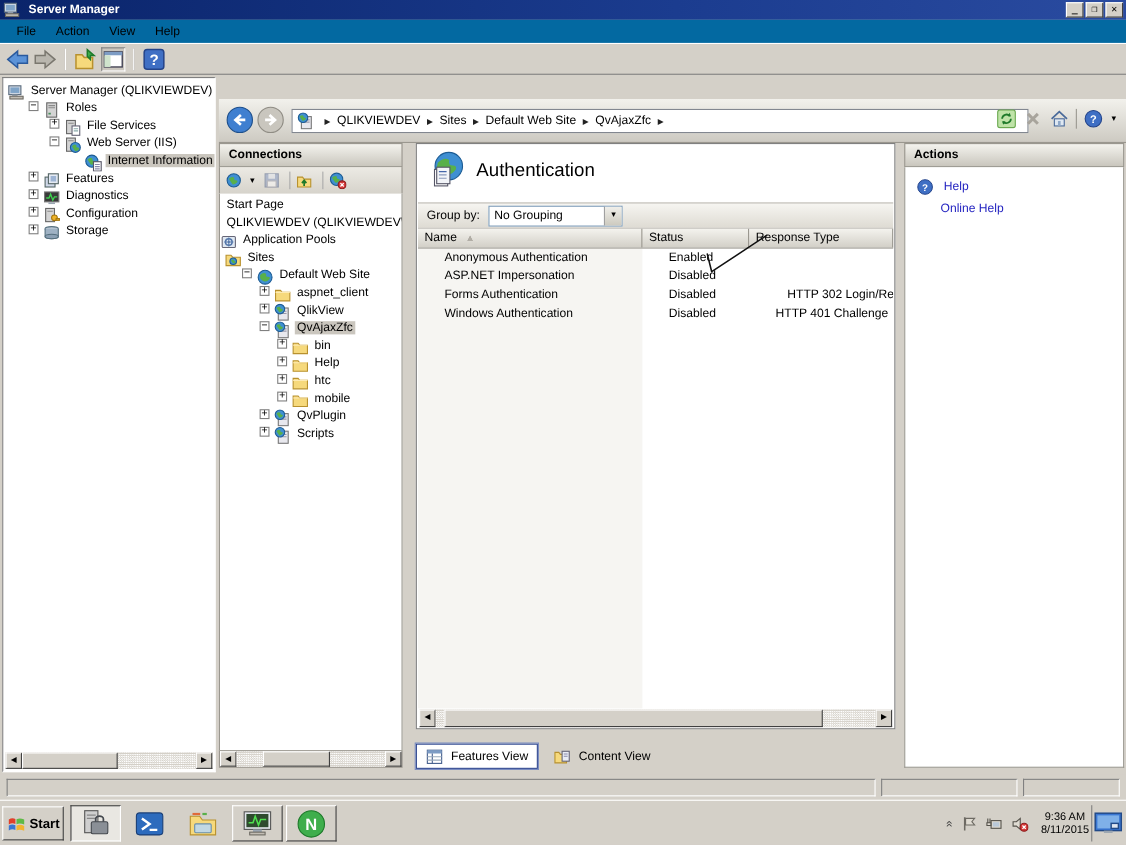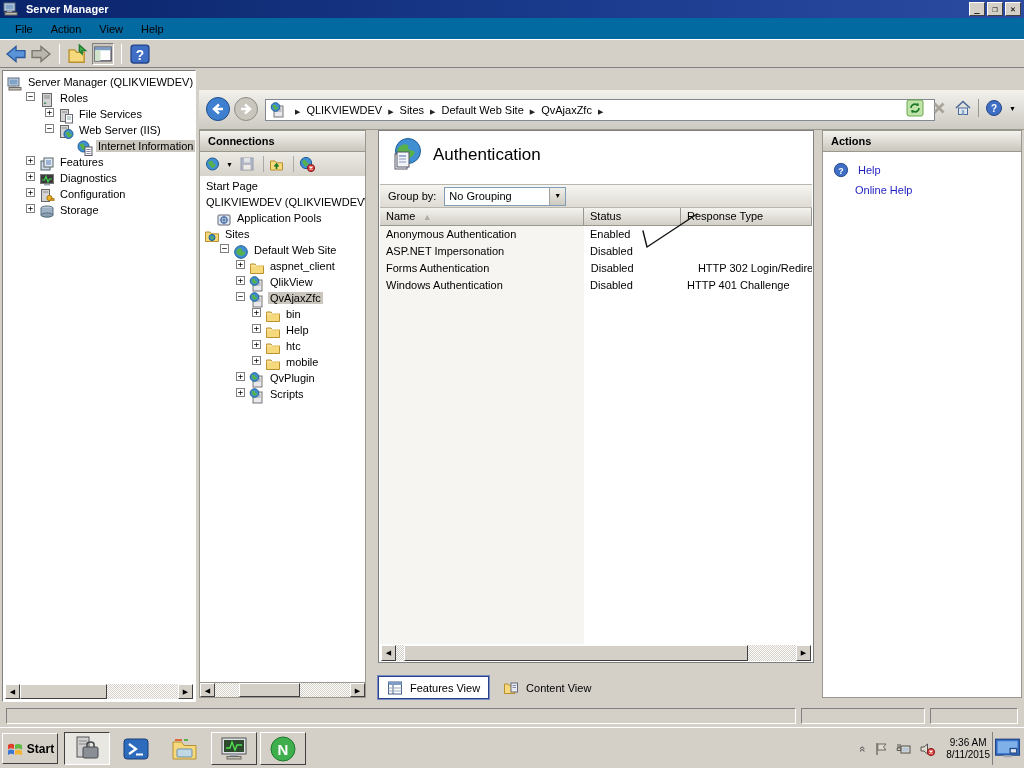--- a/index.html
+++ b/index.html
@@ -54,21 +54,21 @@
   
   #centerpanel { left:378px; top:130px; width:436px; height:533px; background:#fff; border:1px solid #808080; }
   #pagetitle { position:absolute; left:54px; top:14px; font-size:17px; }
   #groupbar { position:absolute; left:1px; top:53px; width:432px; height:24px; background:linear-gradient(#f6f5f1,#dedbd3); border-top:1px solid #b9b6ae; border-bottom:1px solid #b9b6ae; display:flex; align-items:center; padding-left:8px; }
   #groupdd { width:122px; height:19px; background:#fff; border:1px solid #7f9db9; margin-left:8px; display:flex; align-items:center; padding-left:4px; position:relative; }
   #groupdd .ddbtn { position:absolute; right:0; top:0; width:16px; height:17px; background:linear-gradient(#f0efea,#cdcabf); border-left:1px solid #a0a0a0; font-size:7px; text-align:center; line-height:16px; }
   #coltable { position:absolute; left:1px; top:77px; width:432px; }
   .colhdr { display:flex; height:18px; background:linear-gradient(#f4f3ee,#d2cfc7); border-bottom:1px solid #9a978f; }
   .colhdr .cell { border-right:1px solid #9a978f; padding:2px 0 0 6px; overflow:hidden; white-space:nowrap; }
   .datarow { display:flex; height:17px; }
-  .datarow .cell { padding:2px 0 0 6px; overflow:hidden; white-space:nowrap; }
+  .datarow .cell { padding:2px 0 0 24px; overflow:hidden; white-space:nowrap; }
   .c0 { width:204px; } .c1 { width:97px; } .c2 { width:131px; }
   #namecolshade { position:absolute; left:1px; top:95px; width:204px; height:418px; background:#f6f5f2; z-index:0; }
   #listscroll { position:absolute; left:2px; top:514px; width:430px; height:16px; }
   #annot { left:628px; top:203px; width:90px; height:56px; pointer-events:none; z-index:5; }
 
   
   #tabsrow { left:378px; top:676px; width:436px; height:23px; display:flex; gap:6px; }
   .vtab { display:flex; align-items:center; gap:4px; padding:0 8px; }
   .vtab.sel { background:#fff; border:1px solid #27408b; outline:1px solid #7a8cc0; }
 
@@ -369,21 +369,21 @@
       </span>
   </div>
   <div id="connbody" class="abs">
     <div id="conn-rows">
         <div class="trow" style="padding-left: 4px;">
           <span class="lbl">Start Page</span>
         </div>
         <div class="trow" style="padding-left: 4px;">
           <span class="lbl">QLIKVIEWDEV (QLIKVIEWDEV\Ad</span>
         </div>
-        <div class="trow" style="padding-left: 16px;">
+        <div class="trow" style="padding-left: 0;">
           <span class="tico">
             <svg viewBox="0 0 16 16">
               <rect x="2" y="3" width="12" height="10" rx="1" fill="#dfe8f2" stroke="#667"></rect>
               <circle cx="8" cy="8" r="3" fill="none" stroke="#5577aa" stroke-width="1.4"></circle>
               <circle cx="8" cy="8" r="1" fill="#5577aa"></circle>
               <line x1="8" y1="3.8" x2="8" y2="12.2" stroke="#5577aa"></line>
               <line x1="3.8" y1="8" x2="12.2" y2="8" stroke="#5577aa"></line>
             </svg>
           </span>
           <span class="lbl">Application Pools</span>

